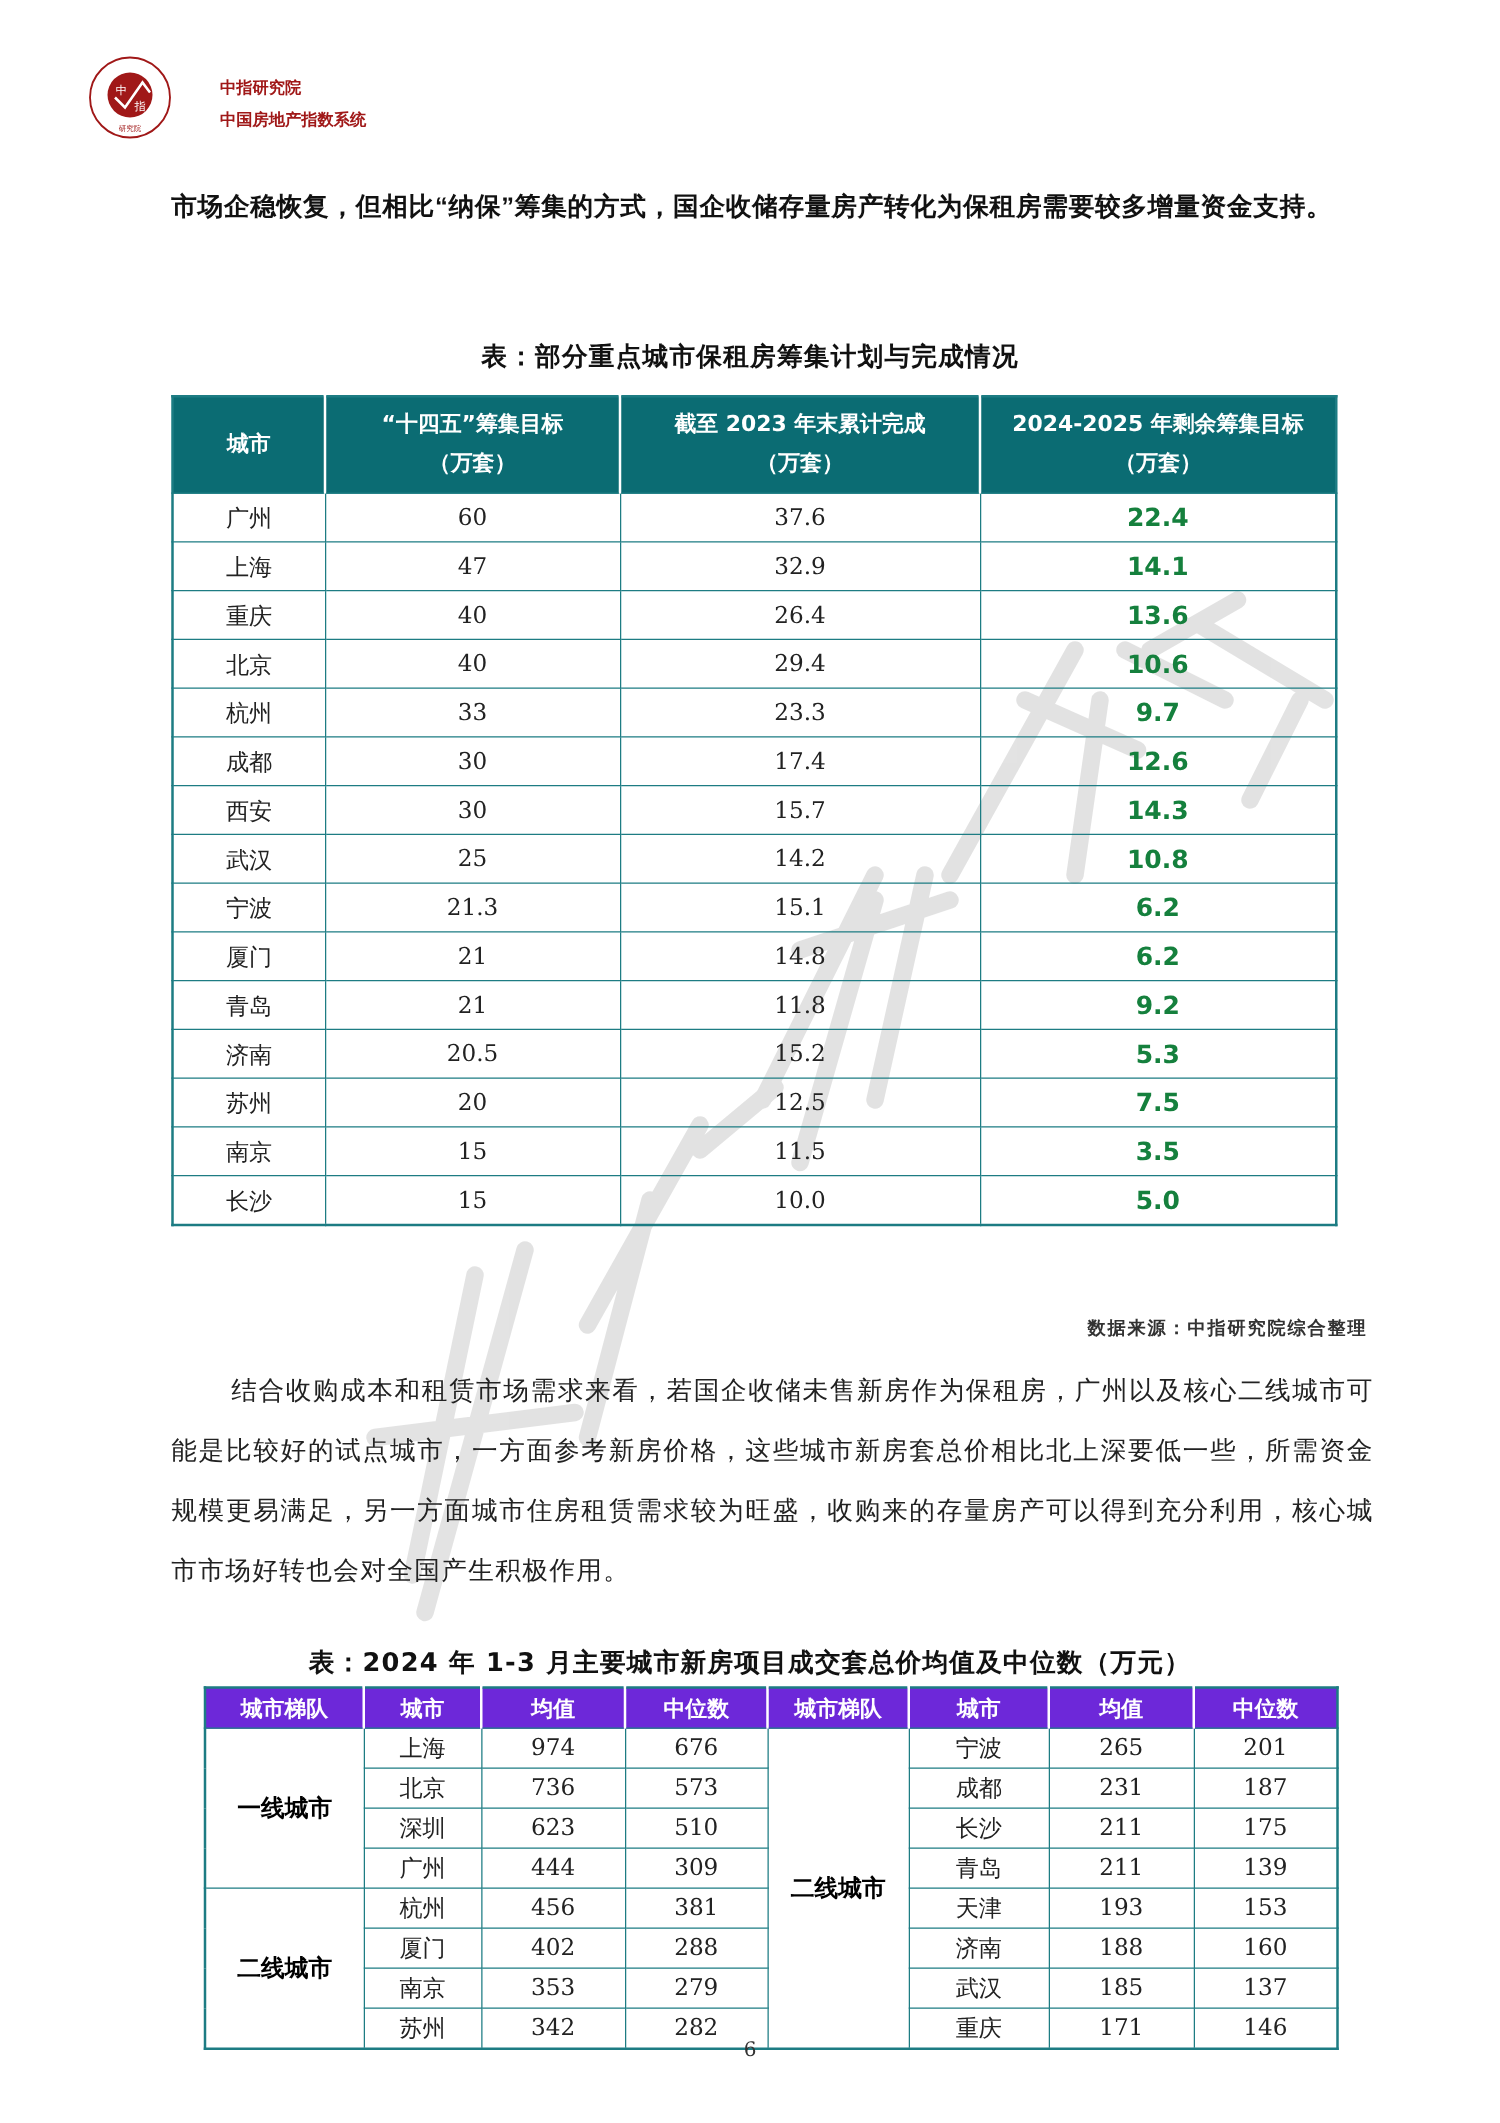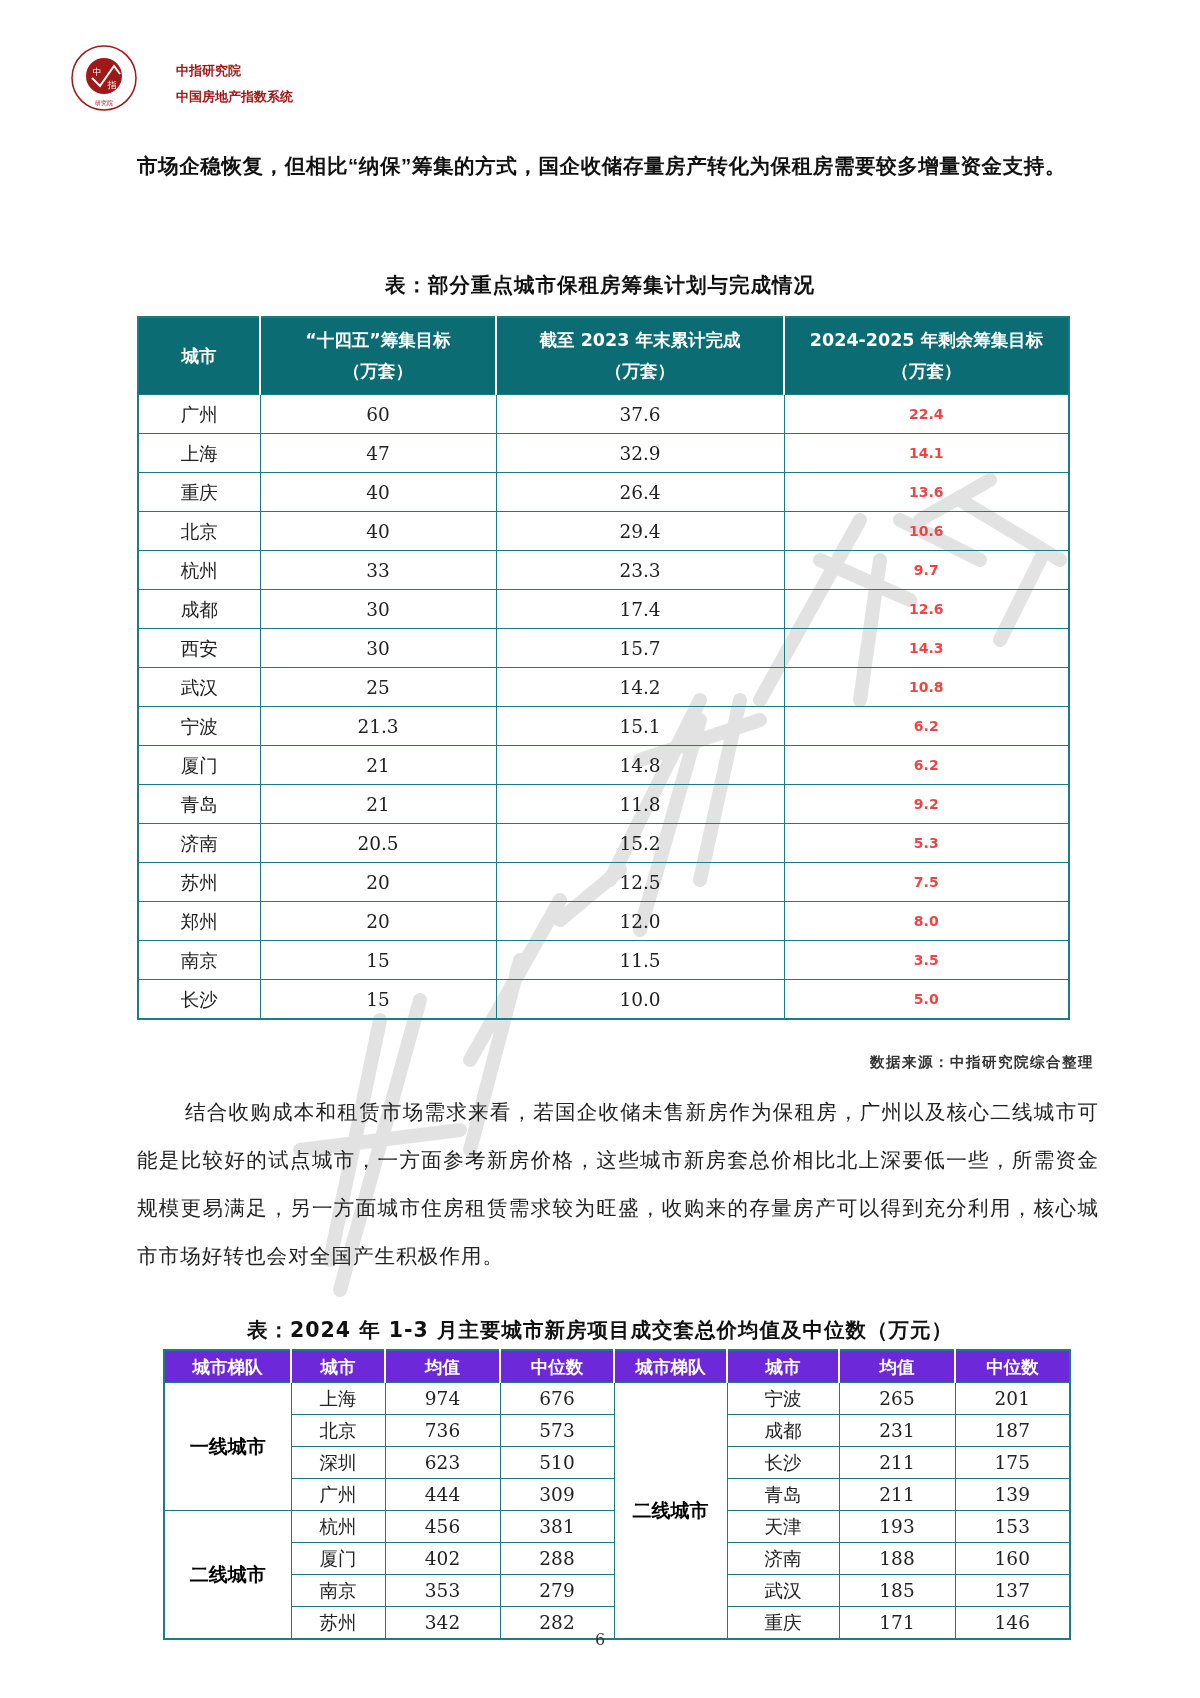--- a/index.html
+++ b/index.html
@@ -23,21 +23,21 @@
   table { border-collapse: collapse; position: absolute; table-layout: fixed; margin-top: 31px; }
   table td, table th { border: 1.5px solid #1d7c83; text-align: center; padding: 0; }
 
   #t1 { left: 137px; top: 285px; width: 931px; border: 2.5px solid #1d7c83; }
   #t1 th { background: #0b6c73; color: #fff; font-family: "DejaVu Sans", sans-serif;
            font-weight: bold; font-size: 17.5px; line-height: 31px; height: 76px;
            border-left: 2px solid #fff; border-right: 2px solid #fff; border-top:none; border-bottom:none; }
   #t1 th:first-child { border-left: none; }
   #t1 th:last-child { border-right: none; }
   #t1 td { height: 38px; font-size: 18.5px; color: #222; }
-  #t1 td.bold { font-family: "DejaVu Sans", sans-serif; font-weight: bold; color: #ef4444; font-size: 14px; }
+  #t1 td.bold { font-family: "DejaVu Sans", sans-serif; font-weight: bold; color: #15803d; font-size: 20px; }
 
   .source { position: absolute; right: 106px; top: 1053px;
             font-family: "DejaVu Sans", sans-serif; font-weight: bold;
             font-size: 14.5px; color: #333; letter-spacing: 1.5px; }
 
   .para { position: absolute; left: 137px; top: 1088px; width: 962px;
           font-size: 20.5px; line-height: 48px; color: #222; letter-spacing: 1.1px;
           text-indent: 48px; text-align: justify; }
 
   #t2 { left: 163px; top: 1318px; width: 906px; border: 2.5px solid #1d7c83; }
@@ -184,26 +184,20 @@
         <td>15.2</td>
         <td class="bold">5.3</td>
       </tr>
       <tr>
         <td>苏州</td>
         <td>20</td>
         <td>12.5</td>
         <td class="bold">7.5</td>
       </tr>
       <tr>
-        <td>郑州</td>
-        <td>20</td>
-        <td>12.0</td>
-        <td class="bold">8.0</td>
-      </tr>
-      <tr>
         <td>南京</td>
         <td>15</td>
         <td>11.5</td>
         <td class="bold">3.5</td>
       </tr>
       <tr>
         <td>长沙</td>
         <td>15</td>
         <td>10.0</td>
         <td class="bold">5.0</td>

